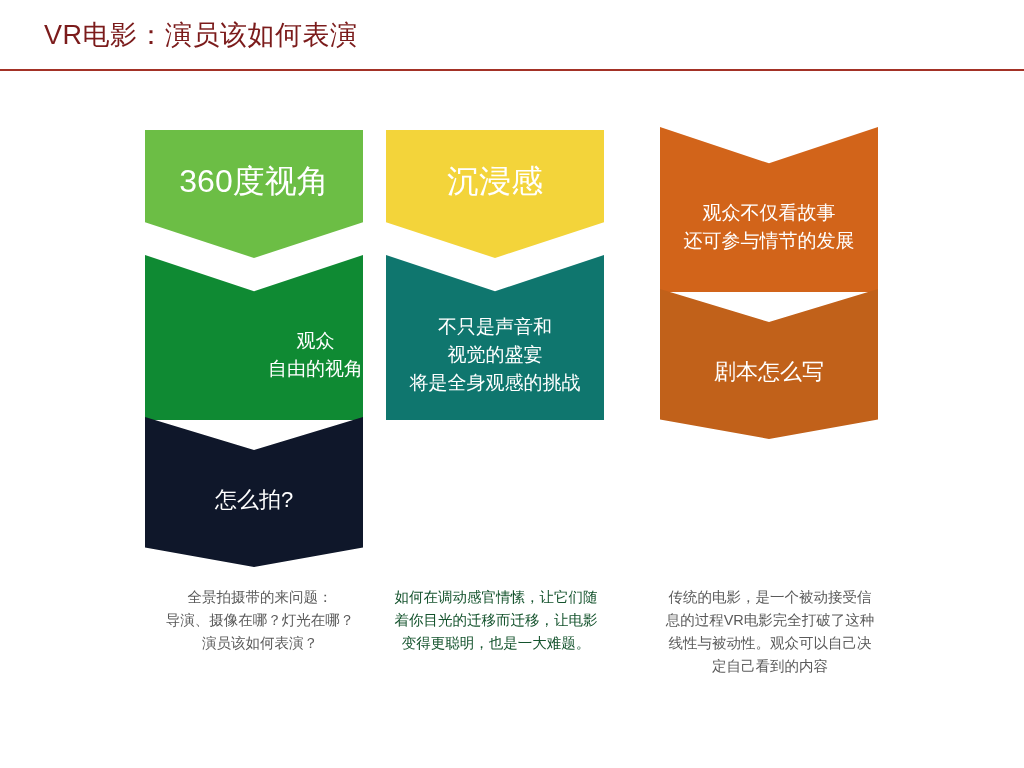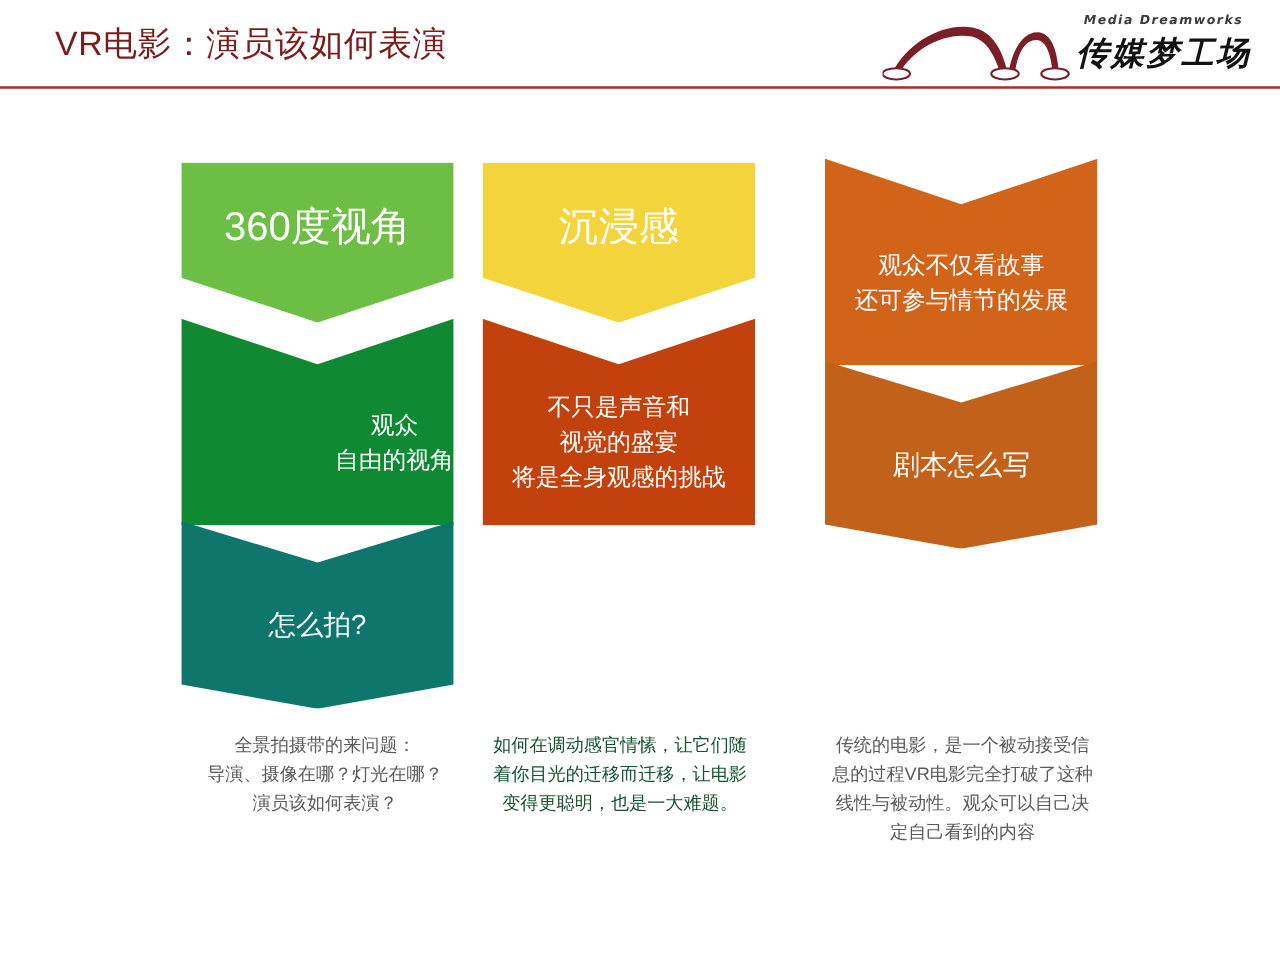--- a/index.html
+++ b/index.html
@@ -157,59 +157,41 @@
 </style>
 </head>
 <body style="background: rgb(255, 255, 255);">
 
 <div id="slide-header">
 
   <div id="page-title" style="color: rgb(123, 27, 27);">VR电影：演员该如何表演</div>
 
   <div id="header-rule" style="background: rgb(163, 50, 38);"></div>
 
-  <div id="brand-logo">
-    <div id="logo-mark">
-      <svg width="152" height="54" viewBox="0 0 152 54" xmlns="http://www.w3.org/2000/svg">
-
-        <path d="M8 46 C 20 22, 48 6, 72 10 C 88 13, 96 28, 100 46 L 94 46 C 89 30, 82 19, 70 17 C 48 14, 24 28, 14 46 Z" fill="#7a1f28"></path>
-
-        <path d="M101 46 C 104 26, 114 12, 126 14 C 136 16, 140 30, 141 46 L 136 46 C 135 32, 131 21, 124 20 C 114 19, 108 31, 106 46 Z" fill="#7a1f28"></path>
-
-        <ellipse cx="11" cy="47" rx="11" ry="4.5" fill="#ffffff" stroke="#7a1f28" stroke-width="1.6"></ellipse>
-        <ellipse cx="98" cy="47" rx="11" ry="4.5" fill="#ffffff" stroke="#7a1f28" stroke-width="1.6"></ellipse>
-        <ellipse cx="138" cy="47" rx="11" ry="4.5" fill="#ffffff" stroke="#7a1f28" stroke-width="1.6"></ellipse>
-      </svg>
-    </div>
-    <div id="logo-text-block">
-      <div id="logo-tagline">Media Dreamworks</div>
-      <div id="logo-name">传媒梦工场</div>
-    </div>
-  </div>
 </div>
 
 <div id="chevron-board">
 
   <div class="chevron-column" id="chevron-column-1" style="left:145px;">
     <div class="chev-seg chev-head" id="c1-head" style="background: rgb(108, 190, 69);">
       <span class="head-text">360度视角</span>
     </div>
     <div class="chev-seg chev-mid" id="c1-mid" style="background: rgb(15, 138, 51); justify-content: flex-end;">
       <span class="body-text">观众<br>自由的视角</span>
     </div>
-    <div class="chev-seg chev-tail" id="c1-tail" style="background: #0f766e;">
+    <div class="chev-seg chev-tail" id="c1-tail" style="background: #0f172a;">
       <span class="tail-text">怎么拍?</span>
     </div>
   </div>
 
   <div class="chevron-column" id="chevron-column-2" style="left:386px;">
     <div class="chev-seg chev-head" id="c2-head" style="background: rgb(243, 212, 58);">
       <span class="head-text">沉浸感</span>
     </div>
-    <div class="chev-seg chev-mid" id="c2-mid" style="background: #c2410c;">
+    <div class="chev-seg chev-mid" id="c2-mid" style="background: #0f766e;">
       <span class="body-text">不只是声音和<br>视觉的盛宴<br>将是全身观感的挑战</span>
     </div>
   </div>
 
   <div class="chevron-column" id="chevron-column-3" style="left:660px;">
     <div class="chev-seg chev-mid" id="c3-mid" style="background: rgb(210, 100, 26);">
       <span class="body-text">观众不仅看故事<br>还可参与情节的发展</span>
     </div>
     <div class="chev-seg chev-tail" id="c3-tail" style="background: rgb(193, 97, 26);">
       <span class="tail-text">剧本怎么写</span>

